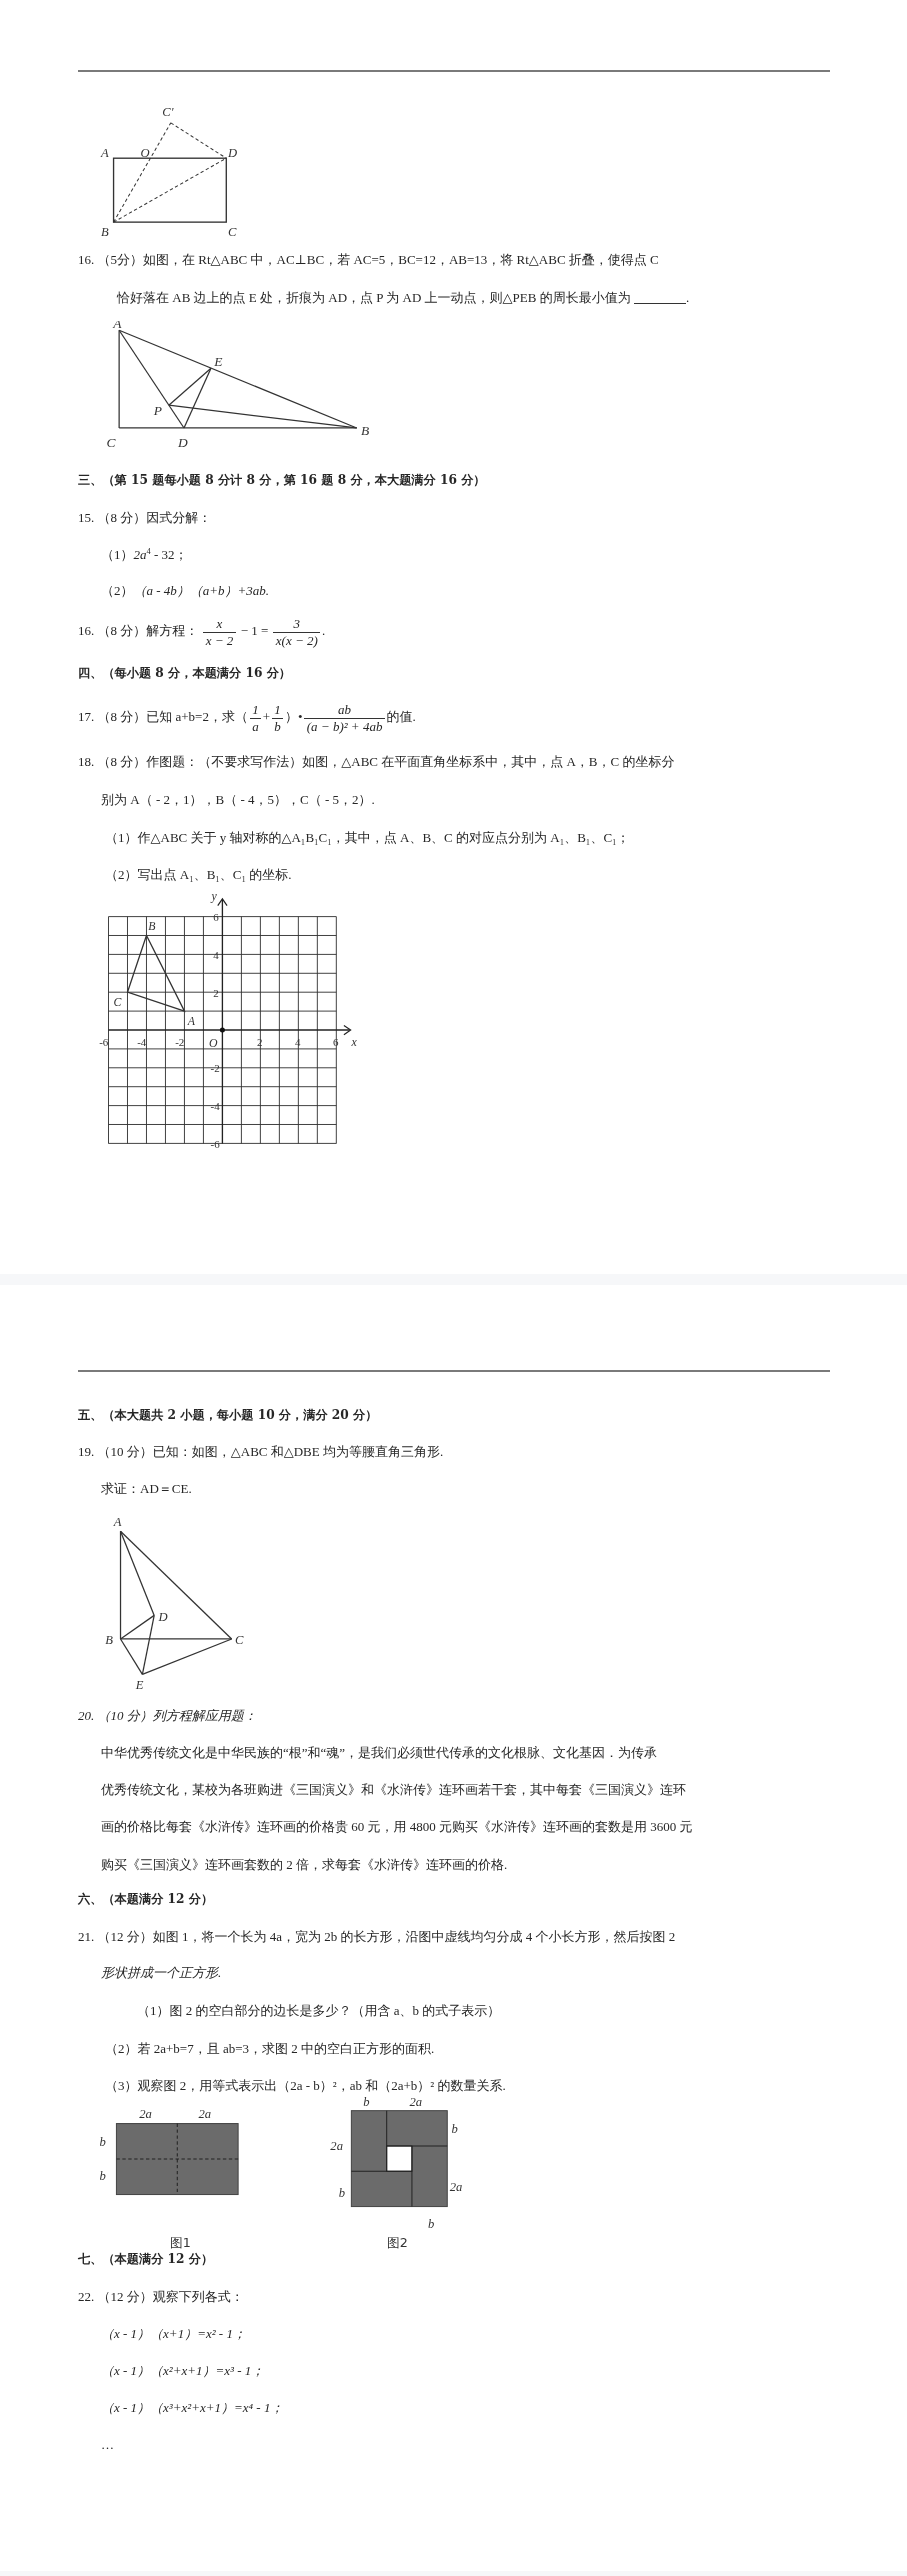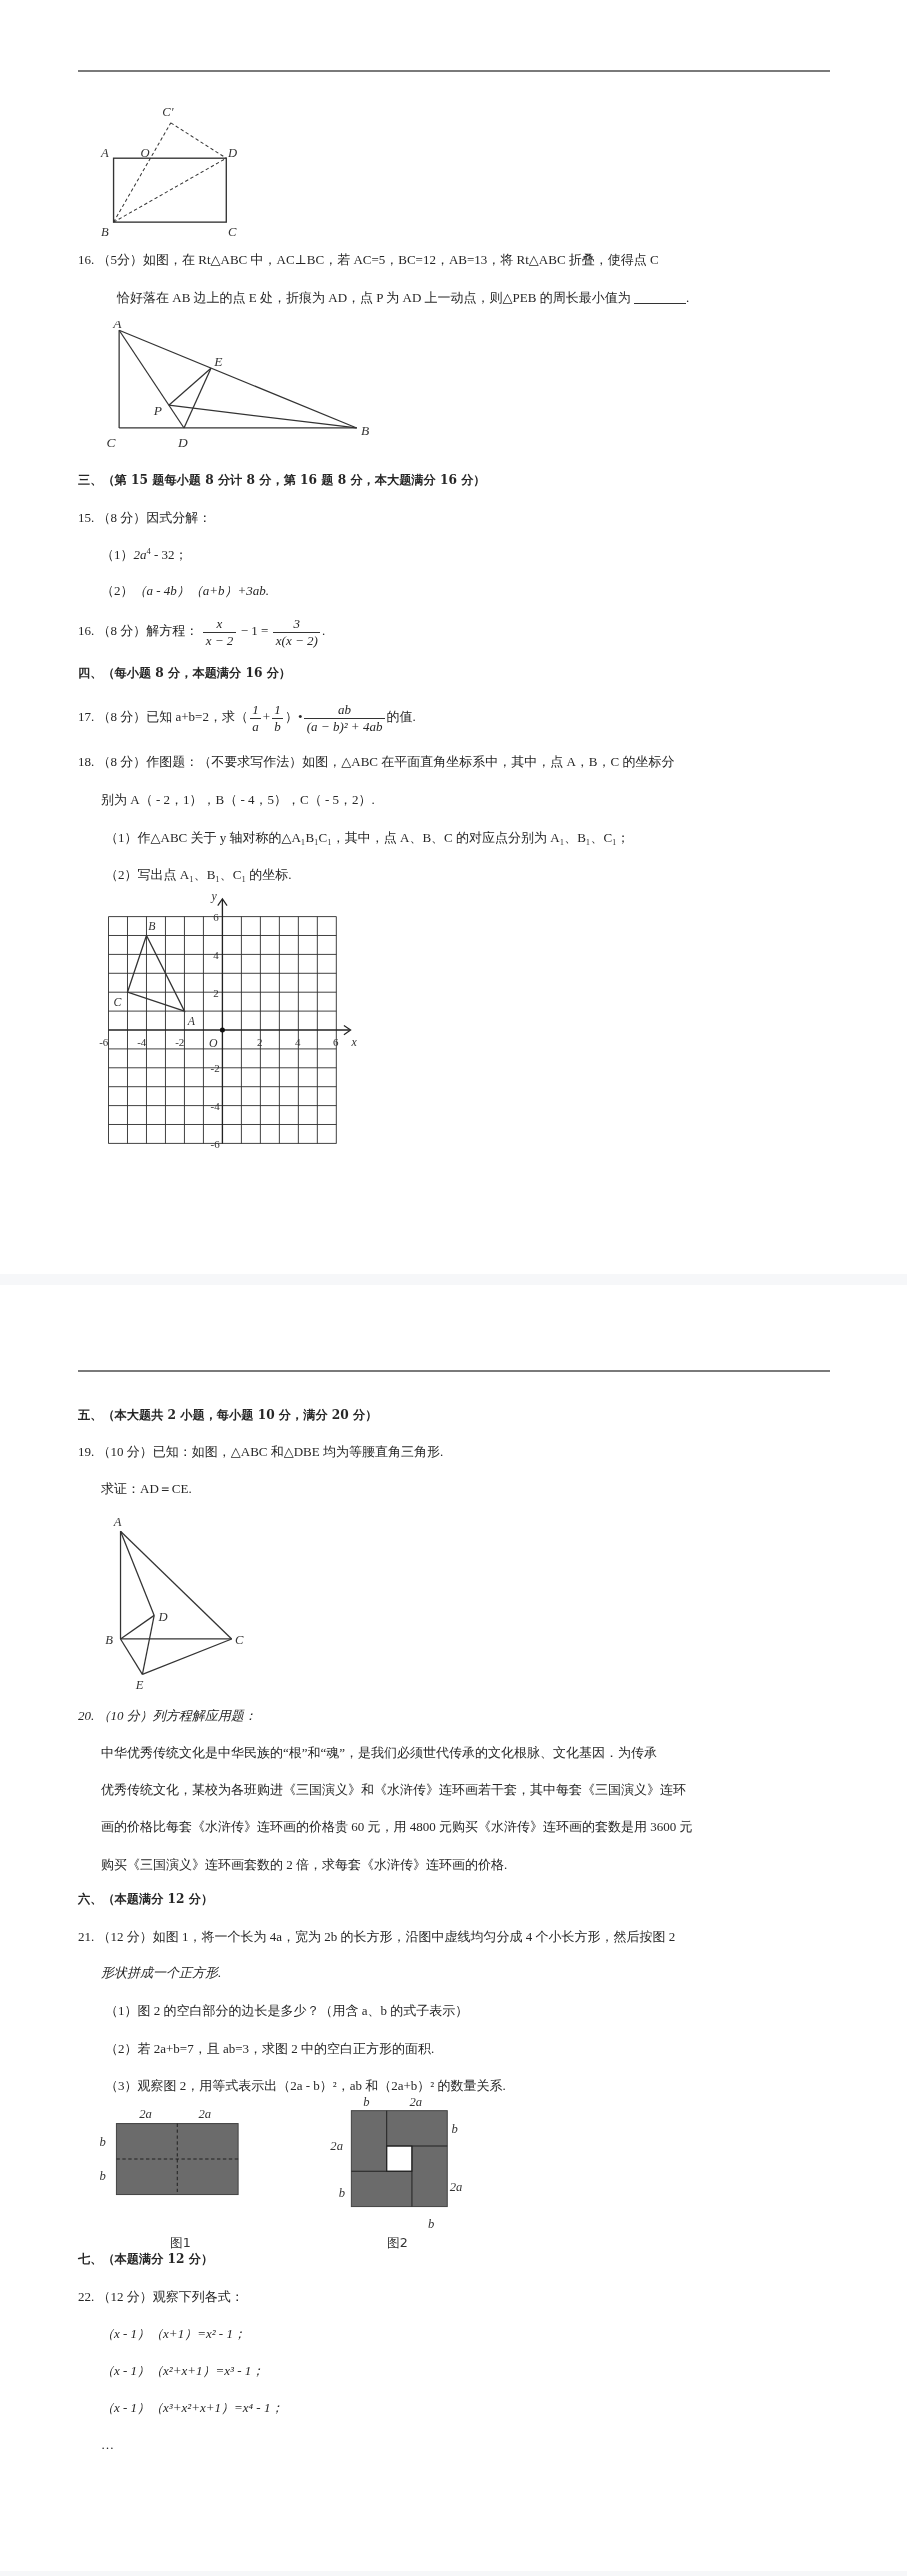--- a/index.html
+++ b/index.html
@@ -223,21 +223,21 @@
   <div class="line ind" style="top:533px;">画的价格比每套《水浒传》连环画的价格贵 60 元，用 4800 元购买《水浒传》连环画的套数是用 3600 元</div>
   <div class="line ind" style="top:571px;">购买《三国演义》连环画套数的 2 倍，求每套《水浒传》连环画的价格.</div>
 
   <div class="line heading" style="top:606px;">六、（本题满分 12 分）</div>
 
   <div class="line" style="top:643px;">
     <span>21.</span>
     <span>（12 分）</span><span>如图 1，将一个长为 4a，宽为 2b 的长方形，沿图中虚线均匀分成 4 个小长方形，然后按图 2</span>
   </div>
   <div class="line ind" style="top:679px;font-style:italic;">形状拼成一个正方形.</div>
-  <div class="line ind2" style="top:717px;">（1）图 2 的空白部分的边长是多少？（用含 a、b 的式子表示）</div>
+  <div class="line ind2" style="top:717px;margin-left:32px;">（1）图 2 的空白部分的边长是多少？（用含 a、b 的式子表示）</div>
   <div class="line ind2" style="top:755px;">（2）若 2a+b=7，且 ab=3，求图 2 中的空白正方形的面积.</div>
   <div class="line ind2" style="top:792px;">（3）观察图 2，用等式表示出（2a - b）²，ab 和（2a+b）² 的数量关系.</div>
 
   <div class="fig" style="left:97px; top:819px; width:169px; height:127px;">
     <svg width="169" height="127" viewBox="0 0 200 150">
       <rect x="23" y="23" width="144" height="84" fill="#6b6b6b" stroke="#444" stroke-width="1.2"></rect>
       <line x1="95" y1="23" x2="95" y2="107" stroke="#222" stroke-width="1.2" stroke-dasharray="4,3"></line>
       <line x1="23" y1="65" x2="167" y2="65" stroke="#222" stroke-width="1.2" stroke-dasharray="4,3"></line>
       <text x="50" y="17" font-size="15">2a</text>
       <text x="120" y="17" font-size="15">2a</text>

